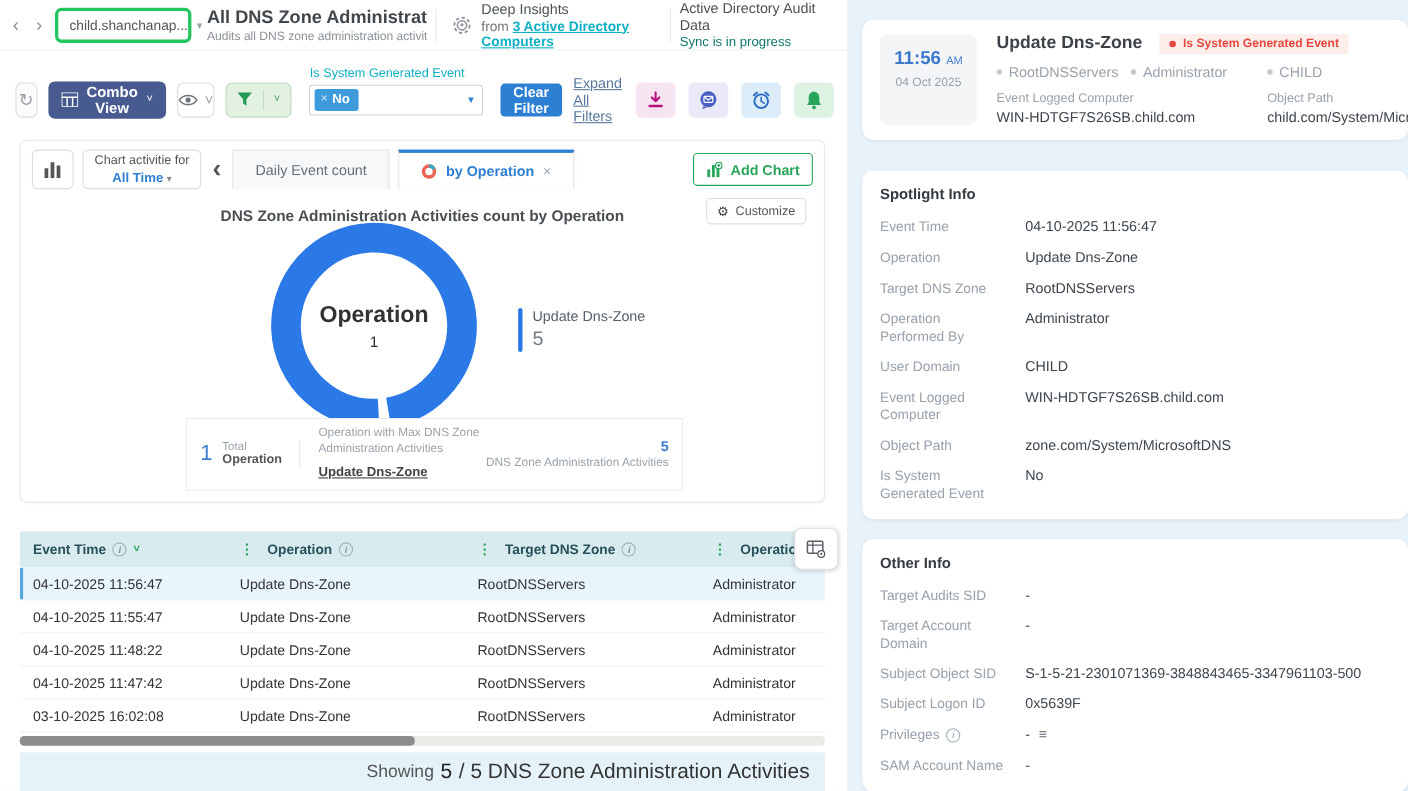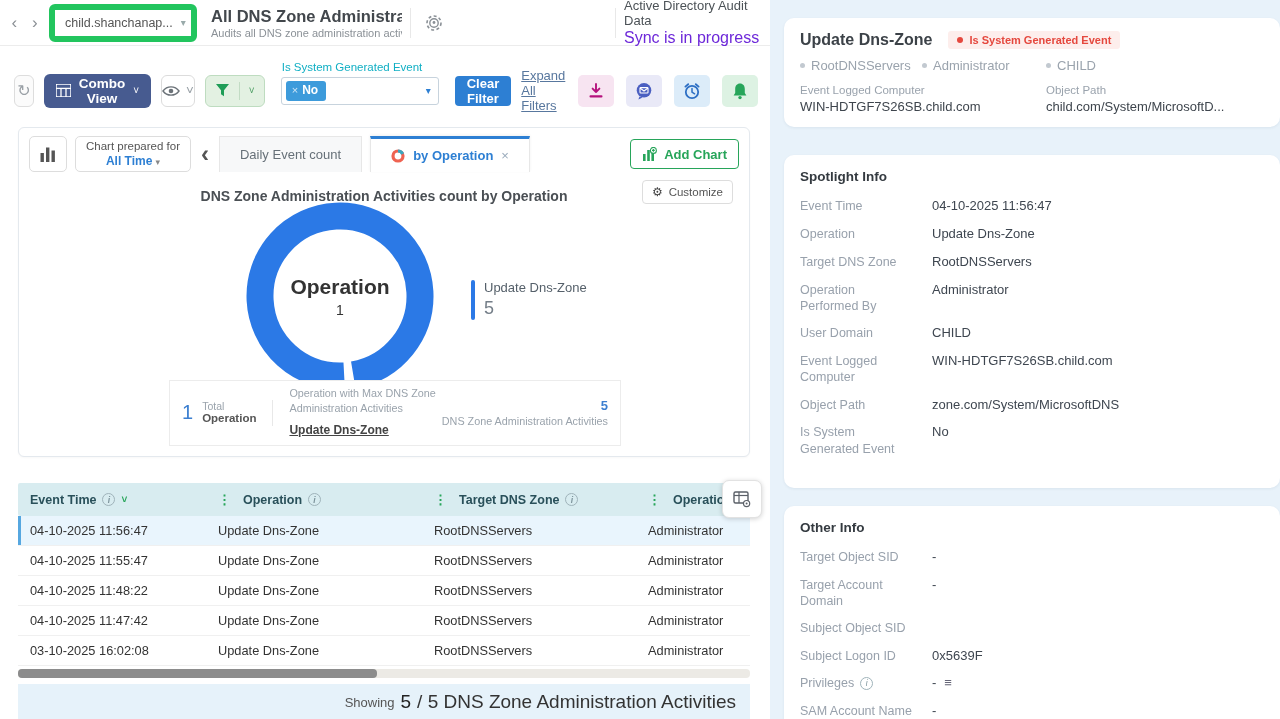--- a/index.html
+++ b/index.html
@@ -3,32 +3,32 @@
 <meta charset="utf-8">
 <style>
   * { margin:0; padding:0; box-sizing:border-box; }
   html,body { width:1280px; height:719px; overflow:hidden; font-family:"Liberation Sans", sans-serif; background:#e8f2fa; }
   .app { display:flex; width:1280px; height:719px; }
   .left { width:770px; background:#fff; position:relative; flex-shrink:0; }
 
   
   .topbar { height:46px; display:flex; align-items:center; padding:0 8px; gap:8px; border-bottom:1px solid #ececec; background:#fff; }
   .navbtn { border:none; background:none; color:#8a8f94; font-size:17px; width:14px; cursor:pointer; }
-  .domain-select { border:6px solid #22c55e; border-radius:6px; padding:6px 10px; color:#555; font-size:12.5px; display:flex; justify-content:space-between; align-items:center; width:148px; cursor:pointer; background:#fff; }
+  .domain-select { border:3px solid #22c55e; border-radius:6px; padding:6px 10px; color:#555; font-size:12.5px; display:flex; justify-content:space-between; align-items:center; width:124px; cursor:pointer; background:#fff; }
   .domain-select .caret { color:#9aa; font-size:10px; margin-left:8px; }
   .title-block { margin-left:6px; width:214px; overflow:hidden; }
   .tb-title { font-size:16.5px; font-weight:bold; color:#42474c; white-space:nowrap; }
   .tb-sub { font-size:11px; color:#8b9197; white-space:nowrap; margin-top:1px; }
   .vdiv { width:1px; height:30px; background:#e8e8e8; }
   .deep { display:flex; gap:7px; align-items:center; padding:0 4px; width:210px; }
   .deep-txt1 { font-size:13px; color:#4c5257; }
   .deep-txt2 { font-size:12.5px; color:#777; margin-top:1px; }
   .deep-link { color:#10afc4; font-weight:bold; text-decoration:underline; cursor:pointer; }
   .sync-line1 { font-size:13px; color:#4c5257; }
-  .sync-line2 { font-size:16px; color:#6d28d9; margin-top:1px; }
+  .sync-line2 { font-size:12px; color:#0f766e; margin-top:1px; }
 
   
   .toolbar { display:flex; align-items:center; padding:22px 8px 10px 14px; gap:10px; background:#fff; }
   .btn-refresh { width:40px; height:32px; border:1px solid #ddd; border-radius:6px; background:#fbfbfb; color:#9aa0a6; font-size:16px; cursor:pointer; }
   .btn-combo { background:#475b90; color:#fff; border:none; border-radius:6px; height:34px; padding:0 12px; display:flex; align-items:center; gap:8px; font-size:13.5px; font-weight:bold; cursor:pointer; }
   .btn-combo .chev { font-size:10px; font-weight:normal; }
   .btn-eye { width:56px; height:32px; border:1px solid #dcdcdc; border-radius:6px; background:#fff; display:flex; align-items:center; justify-content:center; gap:6px; color:#98a0a6; cursor:pointer; }
   .btn-filter { height:32px; border:1px solid #bedcc0; border-radius:6px; background:#e3f1e2; display:flex; align-items:center; padding:0 9px; gap:9px; cursor:pointer; }
   .btn-filter .fdiv { width:1px; height:18px; background:#c2dcc4; }
   .btn-filter .chev { color:#4d9e63; font-size:10px; }
@@ -91,21 +91,21 @@
   .kebab { color:#27a55a; font-size:13px; font-weight:bold; margin-right:6px; cursor:pointer; }
   .info-dot { width:13px; height:13px; border:1px solid #9fb3ba; border-radius:50%; font-size:8.5px; display:inline-flex; align-items:center; justify-content:center; color:#7d949c; font-style:italic; flex-shrink:0; }
   .sort-caret { color:#27a55a; font-size:10px; font-weight:bold; }
   .col-settings { position:absolute; right:-12px; top:-3px; width:40px; height:38px; background:#fff; border:1px solid #e2e2e2; border-radius:7px; box-shadow:0 1px 5px rgba(0,0,0,.18); display:flex; align-items:center; justify-content:center; cursor:pointer; z-index:3; }
   .trow { display:grid; grid-template-columns:188px 216px 214px 1fr; height:30px; align-items:center; font-size:12.8px; color:#333; border-bottom:1px solid #f0f0f0; background:#fff; cursor:pointer; }
   .trow .td { padding-left:12px; white-space:nowrap; overflow:hidden; }
   .trow.selected { background:#e9f5fd; box-shadow:inset 3px 0 0 #56a7e0; }
   .hscroll { height:9px; background:#eceae5; margin-top:3px; border-radius:4px; position:relative; cursor:pointer; }
   .hthumb { position:absolute; left:0; top:0; height:100%; width:49%; background:#8c8c8c; border-radius:4px; cursor:grab; }
   .tfooter { height:36px; background:#e6f2fa; display:flex; align-items:center; justify-content:flex-end; padding-right:14px; margin-top:6px; gap:6px; }
-  .tf-showing { font-size:13px; color:#555; }
+  .tf-showing { font-size:16px; color:#555; }
   .tf-count { font-size:19px; color:#222; }
   .tf-rest { font-size:19px; color:#333; }
 
   
   .right { flex:1; background:#e8f2fa; padding:18px 0 0 14px; overflow:hidden; }
   .pcard { background:#fff; border-radius:10px; box-shadow:0 1px 3px rgba(21,60,90,.07); }
   .header-card { display:flex; gap:18px; padding:13px 16px; margin-bottom:28px; }
   .time-box { background:#f3f5f7; border-radius:8px; padding:12px 10px; min-width:88px; text-align:center; align-self:stretch; }
   .time { color:#3c78cc; font-size:17px; font-weight:bold; }
   .time .mer { font-size:10px; font-weight:normal; }
@@ -114,21 +114,21 @@
   .hc-title-row { display:flex; align-items:center; gap:16px; }
   .hc-title { font-size:16px; font-weight:bold; color:#3c4248; }
   .badge { background:#fdeeec; color:#e5483e; font-size:11px; font-weight:bold; padding:3px 9px; border-radius:3px; display:flex; gap:6px; align-items:center; }
   .badge-dot { width:6px; height:6px; background:#e5483e; border-radius:50%; }
   .hc-bullets { display:grid; grid-template-columns:122px 124px 1fr; margin-top:9px; color:#9aa3ad; font-size:13px; }
   .hc-bullets .b { display:flex; gap:6px; align-items:center; white-space:nowrap; }
   .bdot { width:5px; height:5px; background:#c2c9d0; border-radius:50%; flex-shrink:0; }
   .hc-meta { display:grid; grid-template-columns:246px 1fr; margin-top:11px; }
   .meta-label { font-size:11.5px; color:#9aa3ad; }
   .meta-value { font-size:13px; color:#3e454d; margin-top:3px; white-space:nowrap; overflow:hidden; }
-  .info-card { padding:14px 16px 20px; margin-bottom:18px; }
+  .info-card { padding:14px 16px 4px; margin-bottom:18px; }
   .info-heading { font-size:13.5px; font-weight:bold; color:#343a40; margin-bottom:14px; }
   .info-row { display:flex; margin-bottom:11px; align-items:flex-start; }
   .info-label { width:132px; color:#98a1ac; font-size:12.5px; flex-shrink:0; line-height:1.3; display:flex; gap:6px; align-items:center; flex-wrap:wrap; }
   .info-label .txt { max-width:112px; }
   .info-value { color:#3e4650; font-size:13px; line-height:1.3; display:flex; gap:8px; align-items:center; }
   .list-glyph { color:#667; font-size:13px; }
   svg { display:block; }
 </style>
 </head>
 <body>
@@ -150,20 +150,24 @@
       </div>
       <div class="vdiv"></div>
       <div class="deep">
         <span>
           <svg width="22" height="22" viewBox="0 0 22 22">
               <circle cx="11" cy="11" r="7" fill="none" stroke="#8a9096" stroke-width="1.6" stroke-dasharray="3 2.4"></circle>
               <circle cx="11" cy="11" r="4.2" fill="none" stroke="#8a9096" stroke-width="1.4"></circle>
               <circle cx="11" cy="10.5" r="1.4" fill="#8a9096"></circle>
             </svg>
         </span>
+        <div>
+          <div class="deep-txt1">Deep Insights</div>
+          <div class="deep-txt2"><span>from </span><a class="deep-link">3 Active Directory Computers</a></div>
+        </div>
       </div>
       <div class="vdiv"></div>
       <div>
         <div class="sync-line1">Active Directory Audit Data</div>
         <div class="sync-line2">Sync is in progress</div>
       </div>
     </header>
 
     <div class="toolbar">
       <button class="btn-refresh">↻</button>
@@ -243,21 +247,21 @@
     <section class="chart-card">
       <div class="chart-toolbar">
         <button class="btn-charttype">
           <svg width="16" height="15" viewBox="0 0 16 15">
               <rect x="0.5" y="6" width="3.4" height="9" fill="#555"></rect>
               <rect x="6" y="0.5" width="3.4" height="14.5" fill="#555"></rect>
               <rect x="11.5" y="3.5" width="3.4" height="11.5" fill="#555"></rect>
             </svg>
         </button>
         <button class="btn-prepared">
-          <div>Chart prepared for</div>
+          <div>Chart activitie for</div>
           <div><span class="line2">All Time</span> <span class="caret">▾</span></div>
         </button>
         <span class="tab-scroll">‹</span>
         <div class="tab">
           <span>Daily Event count</span>
         </div>
         <div class="tab active">
           <span>
               <svg width="14" height="14" viewBox="0 0 14 14">
                 <circle cx="7" cy="7" r="5" fill="none" stroke="#ef6352" stroke-width="3.2"></circle>
@@ -396,20 +400,24 @@
         <span class="tf-showing">Showing</span>
         <span class="tf-count">5</span>
         <span class="tf-rest">/ 5 DNS Zone Administration Activities</span>
       </div>
     </section>
   </div>
 
   <aside class="right">
 
     <div class="pcard header-card">
+      <div class="time-box">
+        <div class="time"><span>11:56</span> <span class="mer">AM</span></div>
+        <div class="date">04 Oct 2025</div>
+      </div>
       <div class="hc-main">
         <div class="hc-title-row">
           <span class="hc-title">Update Dns-Zone</span>
           <span class="badge">
             <span class="badge-dot"></span>
             <span>Is System Generated Event</span>
           </span>
         </div>
         <div class="hc-bullets">
           <span class="b">
@@ -487,34 +495,35 @@
             <span class="txt">Is System Generated Event</span>
           </div>
           <div class="info-value">No</div>
         </div>
     </div>
 
     <div class="pcard info-card">
       <div class="info-heading">Other Info</div>
       <div class="info-row">
           <div class="info-label">
-            <span class="txt">Target Object SID</span>
+            <span class="txt">Target Audits SID</span>
           </div>
           <div class="info-value">-</div>
         </div>
       <div class="info-row">
           <div class="info-label">
             <span class="txt">Target Account Domain</span>
           </div>
           <div class="info-value">-</div>
         </div>
       <div class="info-row">
           <div class="info-label">
             <span class="txt">Subject Object SID</span>
           </div>
+          <div class="info-value">S-1-5-21-2301071369-3848843465-3347961103-500</div>
         </div>
       <div class="info-row">
           <div class="info-label">
             <span class="txt">Subject Logon ID</span>
           </div>
           <div class="info-value">0x5639F</div>
         </div>
       <div class="info-row">
         <div class="info-label">
           <span class="txt">Privileges</span>

